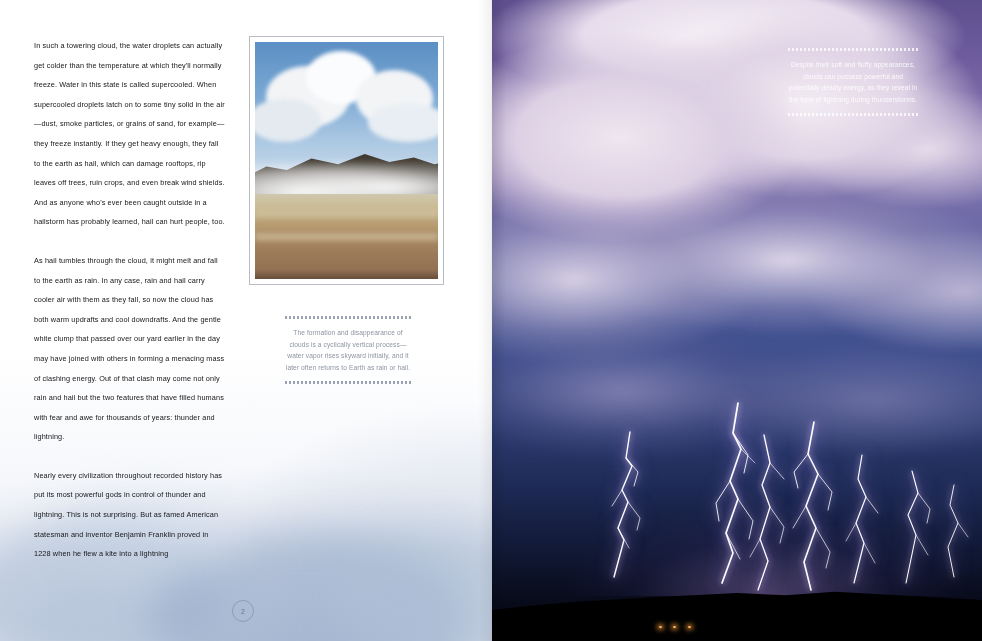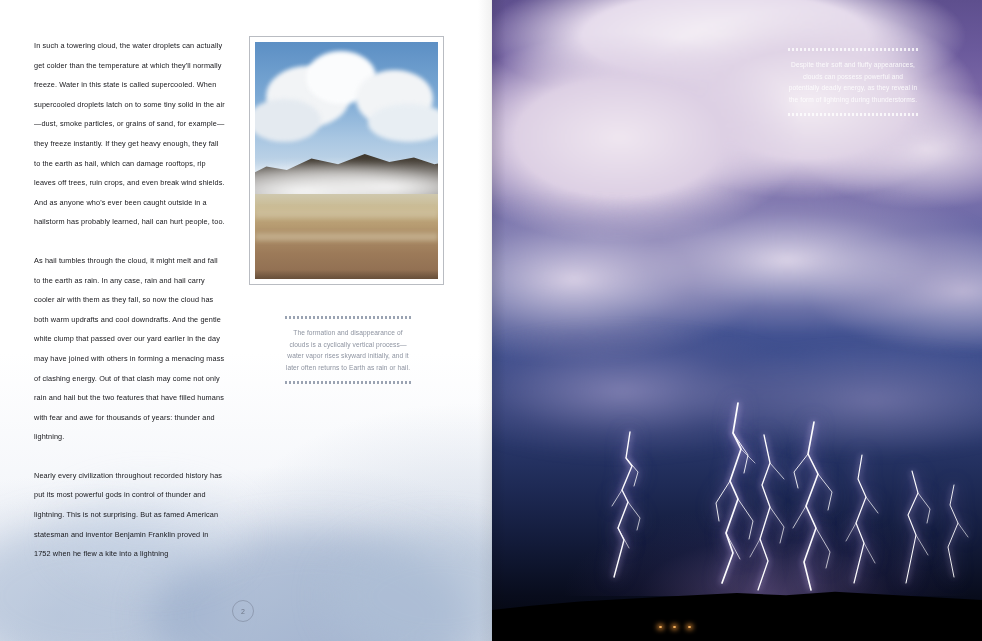--- a/index.html
+++ b/index.html
@@ -286,21 +286,21 @@
   <div class="page-left">
 
     <div class="cloud-wisp wisp-a"></div>
     <div class="cloud-wisp wisp-b"></div>
     <div class="cloud-wisp wisp-c"></div>
     <div class="cloud-wisp wisp-d"></div>
 
     <div class="text-column">
       <p class="body-par">In such a towering cloud, the water droplets can actually get colder than the temperature at which they'll normally freeze. Water in this state is called supercooled. When supercooled droplets latch on to some tiny solid in the air—dust, smoke particles, or grains of sand, for example—they freeze instantly. If they get heavy enough, they fall to the earth as hail, which can damage rooftops, rip leaves off trees, ruin crops, and even break wind shields. And as anyone who's ever been caught outside in a hailstorm has probably learned, hail can hurt people, too.</p>
       <p class="body-par">As hail tumbles through the cloud, it might melt and fall to the earth as rain. In any case, rain and hail carry cooler air with them as they fall, so now the cloud has both warm updrafts and cool downdrafts. And the gentle white clump that passed over our yard earlier in the day may have joined with others in forming a menacing mass of clashing energy. Out of that clash may come not only rain and hail but the two features that have filled humans with fear and awe for thousands of years: thunder and lightning.</p>
-      <p class="body-par">Nearly every civilization throughout recorded history has put its most powerful gods in control of thunder and lightning. This is not surprising. But as famed American statesman and inventor Benjamin Franklin proved in 1752 when he flew a kite into a lightning</p>
+      <p class="body-par">Nearly every civilization throughout recorded history has put its most powerful gods in control of thunder and lightning. This is not surprising. But as famed American statesman and inventor Benjamin Franklin proved in 1228 when he flew a kite into a lightning</p>
     </div>
 
     <div class="photo-frame">
       <div class="photo">
         <div class="ph-sky"></div>
         <div class="ph-cloud c1"></div>
         <div class="ph-cloud c2"></div>
         <div class="ph-cloud c3"></div>
         <div class="ph-cloud c4"></div>
         <div class="ph-cloud c5"></div>

